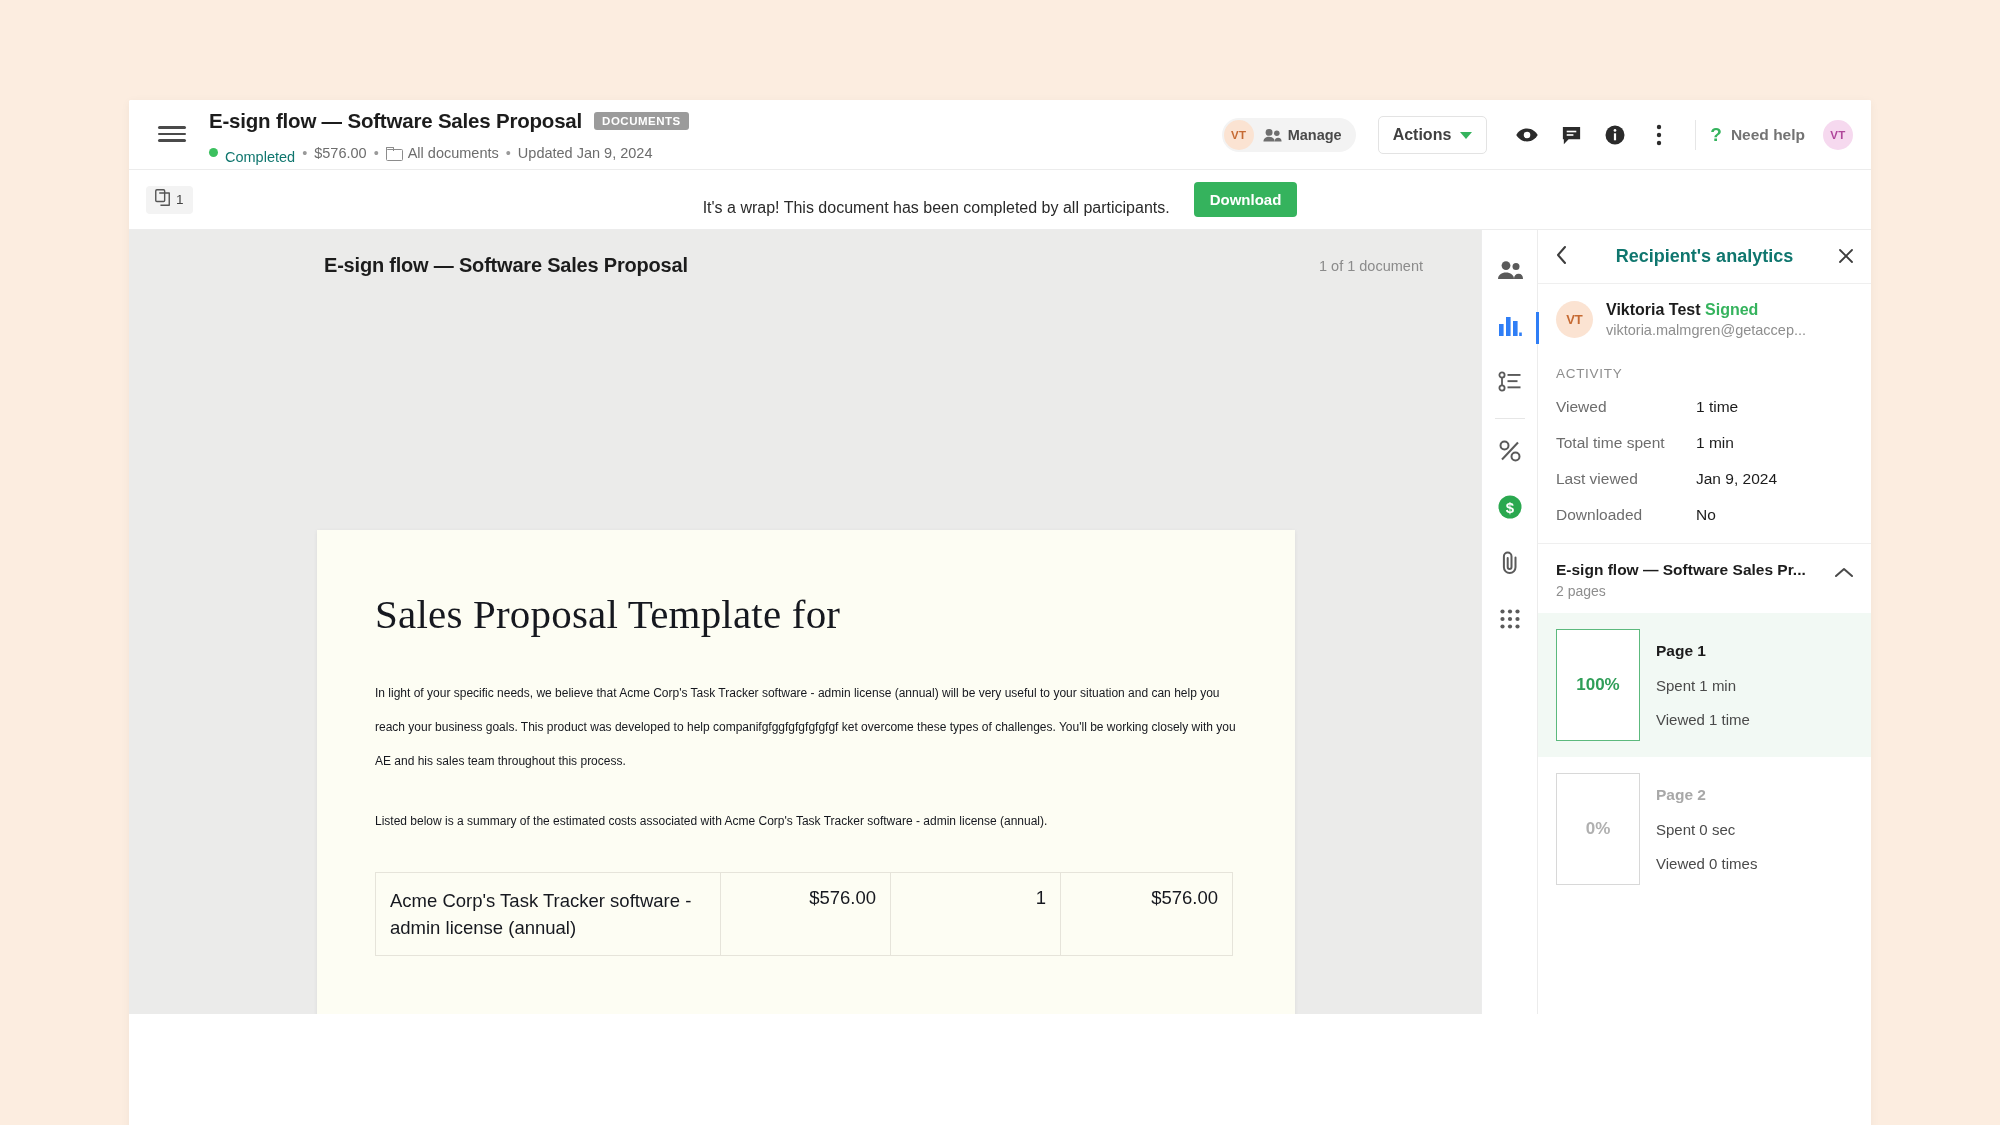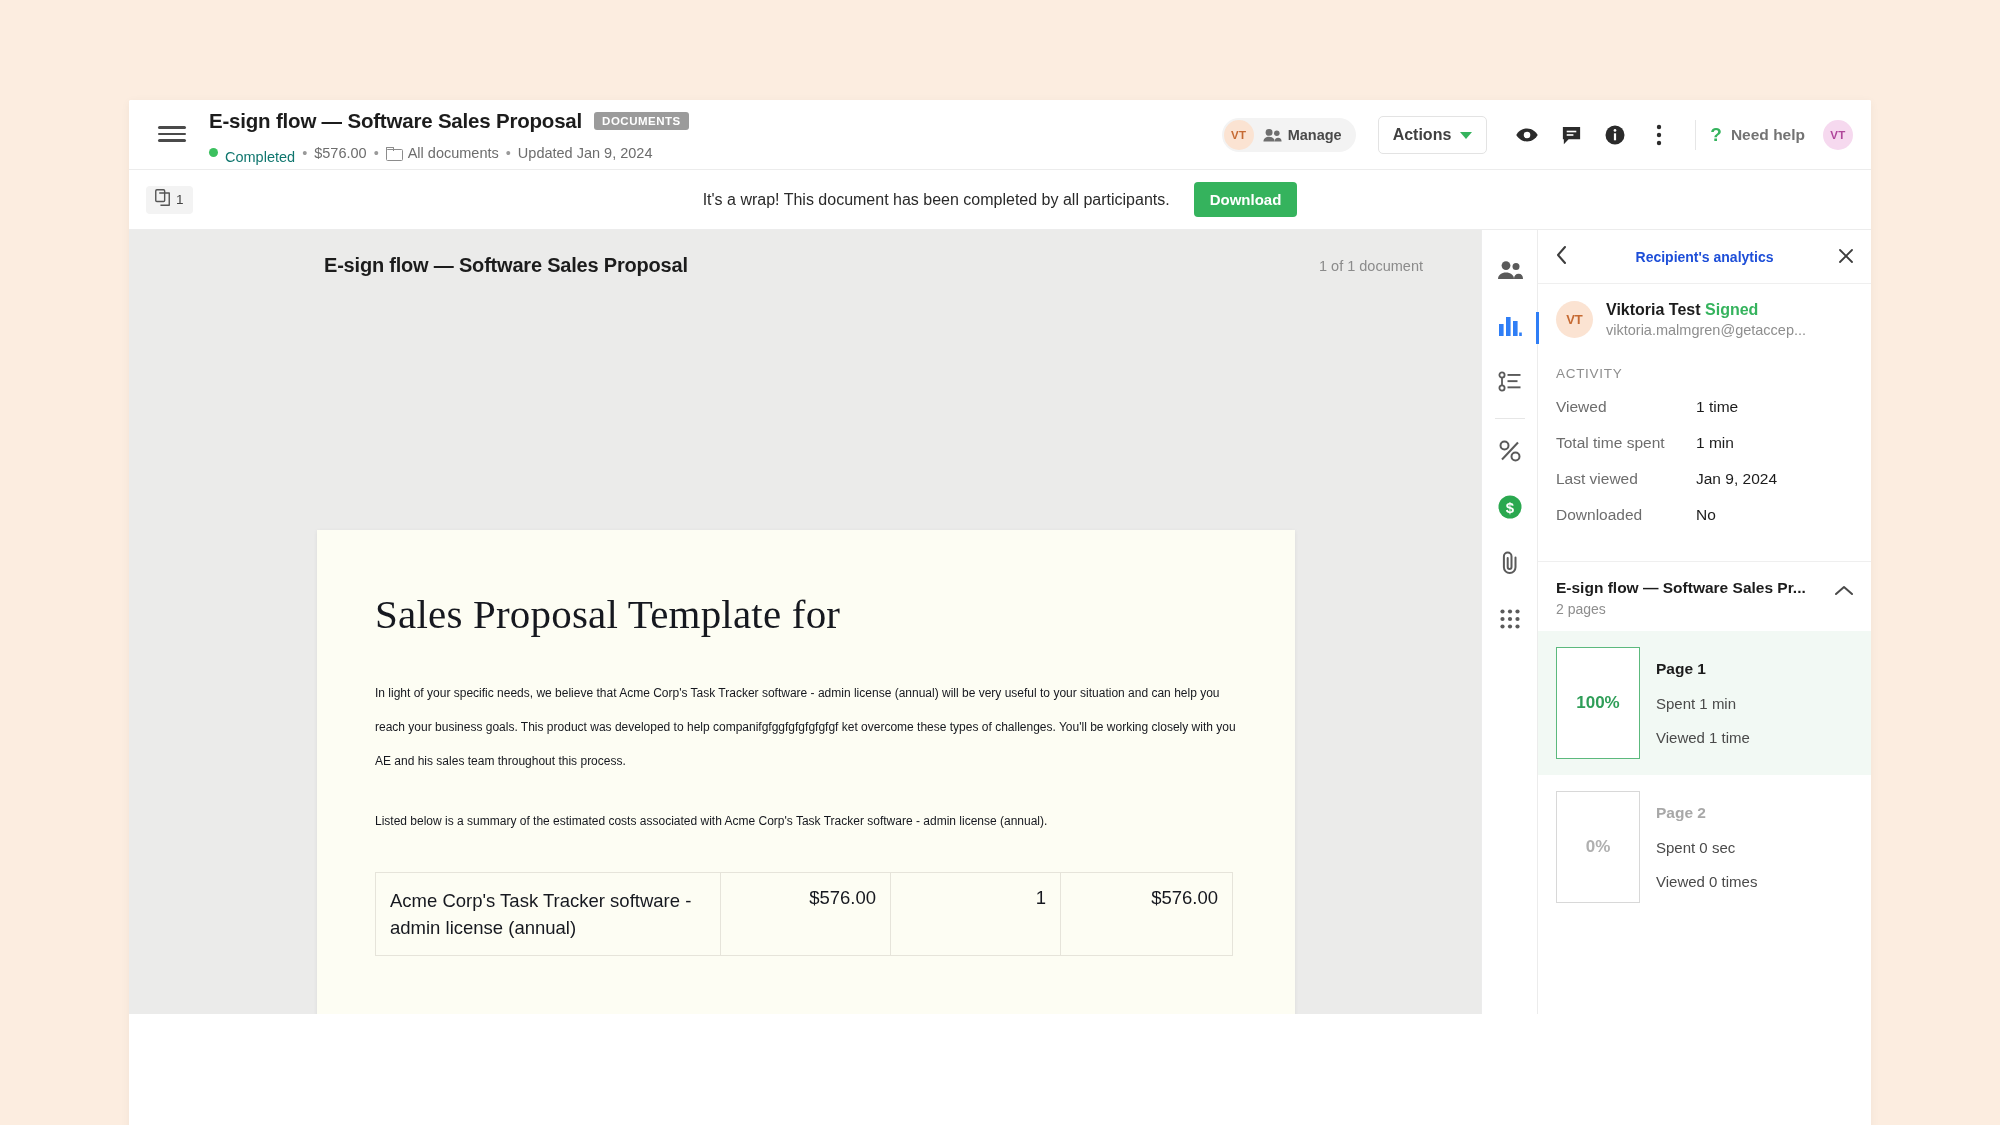--- a/index.html
+++ b/index.html
@@ -111,21 +111,21 @@
     position: relative; height: 60px; background: #fff;
     border-bottom: 1px solid #ececec;
     display: flex; align-items: center;
   }
   #page-count-chip {
     margin-left: 17px; display:flex; align-items:center; gap:6px;
     background: #f3f3f3; border-radius: 4px; height: 28px; padding: 0 9px;
   }
   #page-count-num { font-size: 13.5px; color: #444; }
   #banner-center {
-    position:absolute; left: 0; right: 0; display:flex; align-items:center;
+    position:absolute; left: 0; right: 0; display:flex; align-items:flex-end;
     justify-content:center; gap: 24px; pointer-events:none;
   }
   #banner-text { font-size: 16px; color: #2a2a2a; }
   #download-btn {
     background: #35b35d; color: #fff; font-size: 15px; font-weight: 700;
     border-radius: 4px; padding: 9px 16px; pointer-events:auto; cursor:pointer;
   }
 
   
   #body-split { display: flex; height: 784px; }
@@ -188,41 +188,41 @@
   
   #analytics-panel {
     width: 334px; background: #fff; border-left: 1px solid #ececec;
     display: flex; flex-direction: column;
   }
   #panel-head {
     height: 54px; display:flex; align-items:center; padding: 0 17px;
     border-bottom: 1px solid #efefef;
   }
   #panel-back { cursor:pointer; width: 22px; }
-  #panel-title { flex:1; text-align:center; font-size: 14px; font-weight: 700; color: #1d4ed8; }
+  #panel-title { flex:1; text-align:center; font-size: 18px; font-weight: 700; color: #0f766e; }
   #panel-close { cursor:pointer; width: 22px; text-align:right; font-size: 20px; color:#3d3d3d; line-height:1;}
 
   #recipient-row { display:flex; gap: 13px; padding: 17px 18px 16px 18px; align-items:flex-start; }
   #recipient-avatar { width: 37px; height: 37px; border-radius: 50%; background:#FBE3D2; color:#C66A33;
     display:flex; align-items:center; justify-content:center; font-size:13px; font-weight:700; flex-shrink:0;}
   #recipient-name { font-size: 16px; font-weight: 700; color: #1c1c1c; }
   #recipient-status { color: #35b35d; font-weight: 700; }
   #recipient-email { font-size: 14.5px; color: #8e8e8e; margin-top: 3px; }
 
   #activity-head {
     font-size: 13.5px; color: #8e8e8e; letter-spacing: 0.7px;
     padding: 12px 18px 8px 18px;
   }
   .activity-row { display:flex; padding: 9px 18px; }
   .activity-label { width: 140px; font-size: 15.5px; color: #6d6d6d; }
   .activity-value { font-size: 15.5px; color: #1c1c1c; }
 
   #doc-pages-head {
     display:flex; align-items:flex-start; justify-content:space-between;
-    padding: 17px 18px 14px 18px; border-top: 1px solid #efefef; margin-top: 28px;
+    padding: 17px 18px 14px 18px; border-top: 1px solid #efefef; margin-top: 10px;
   }
   #pages-doc-title { font-size: 15.5px; font-weight: 700; color:#1c1c1c; }
   #pages-count { font-size: 14px; color: #8e8e8e; margin-top: 4px; }
   #pages-collapse { cursor: pointer; padding-top: 3px; }
 
   .page-row { display:flex; gap: 16px; padding: 16px 18px; align-items:center; }
   .page-row.highlight { background: #F2F9F4; }
   .page-thumb {
     width: 84px; height: 112px; background:#fff; border:1px solid #d8d8d8;
     display:flex; align-items:center; justify-content:center;

